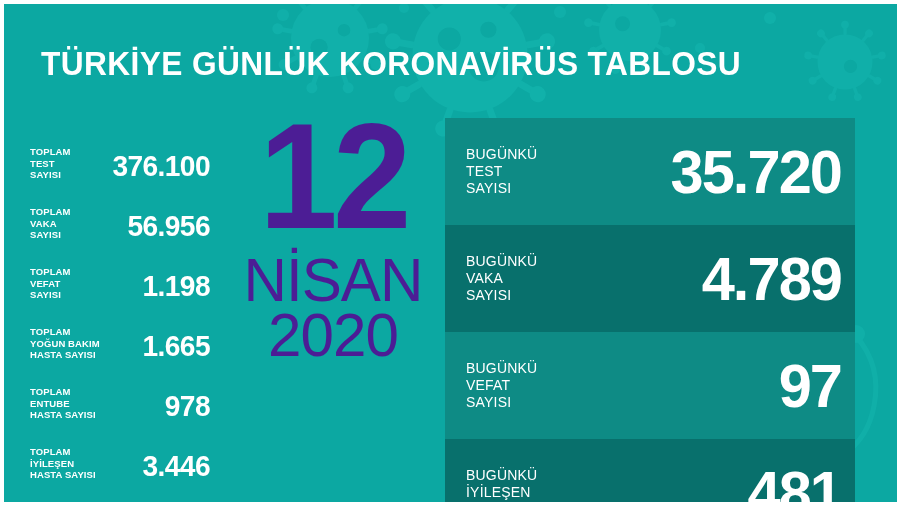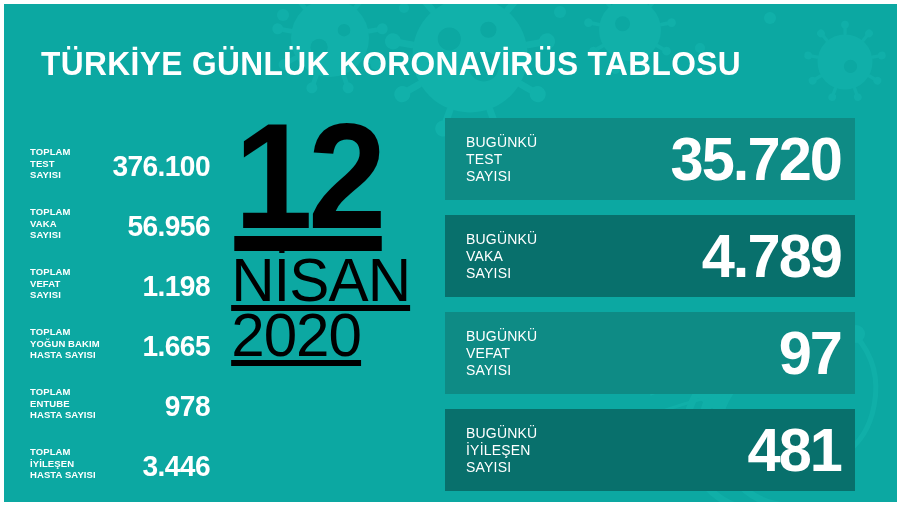--- a/index.html
+++ b/index.html
@@ -112,22 +112,22 @@
     transform-origin: right center;
   }
 
   
   .date-block {
     position: absolute;
     left: 228px;
     top: 104px;
     width: 210px;
     z-index: 20;
-    color: #000000;
-    text-decoration: underline;
+    text-align: center;
+    color: #4c1d95;
   }
   .date-day {
     font-size: 150px;
     font-weight: bold;
     line-height: 0.97;
     letter-spacing: -5px;
     display: block;
     transform: scaleX(0.94);
   }
   .date-month {
@@ -153,22 +153,22 @@
     position: absolute;
     left: 445px;
     top: 118px;
     width: 410px;
     z-index: 20;
   }
   .daily-box {
     position: relative;
     display: flex;
     align-items: center;
-    height: 82px;
-    margin-bottom: 15px;
+    height: 107px;
+    margin-bottom: 0;
     padding: 0 14px 0 21px;
   }
   .daily-box.shade-light { background: #0e8b85; }
   .daily-box.shade-dark  { background: #08706c; }
 
   .daily-label {
     color: #ffffff;
     font-size: 14px;
     font-weight: normal;
     line-height: 17px;

